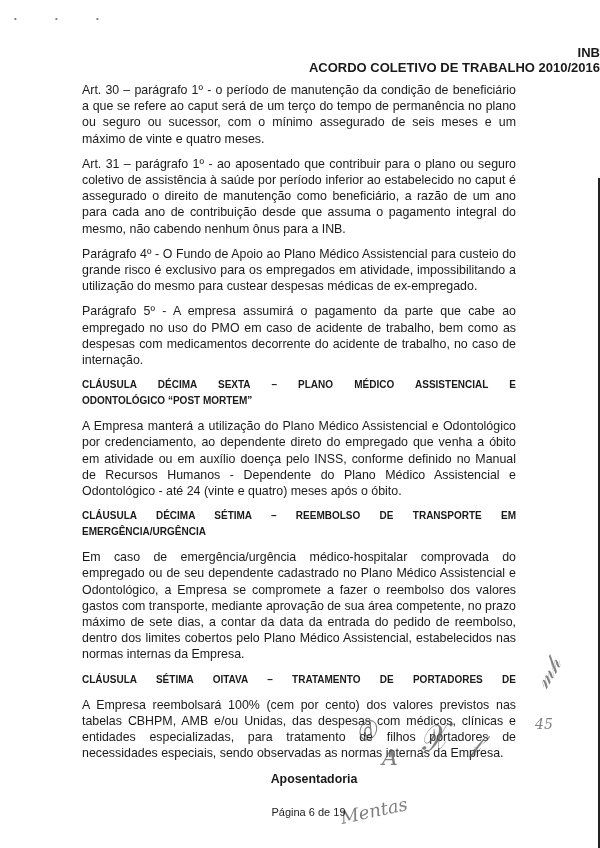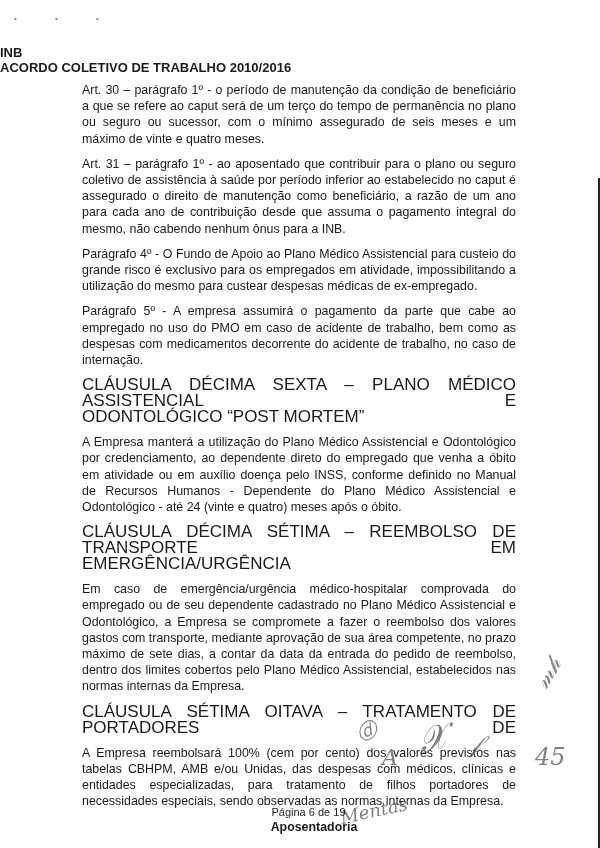--- a/index.html
+++ b/index.html
@@ -3,25 +3,25 @@
 <meta charset="utf-8">
 <style>
   html, body { margin: 0; padding: 0; }
   body {
     width: 600px; height: 848px; overflow: hidden; position: relative;
     background: #ffffff; color: #1a1a1a;
     font-family: "Liberation Sans", sans-serif;
   }
   .scan-dots { position: absolute; left: 14px; top: 14px; font-size: 8px; color: #777; letter-spacing: 18px; }
   .edge-bar { position: absolute; left: 598px; top: 178px; width: 2px; height: 670px; background: #222; }
-  .header { position: absolute; top: 45px; left: 0; width: 600px; text-align: left; font-weight: bold; font-size: 13px; line-height: 15px; }
+  .header { position: absolute; top: 45px; left: 0; width: 600px; text-align: right; font-weight: bold; font-size: 13px; line-height: 15px; }
   .content { position: absolute; left: 82px; top: 82px; width: 434px; font-size: 12.4px; line-height: 16.2px; }
   .p { margin: 0 0 9px 0; text-align: justify; }
   .p b { font-weight: normal; }
-  .clause { margin: 0 0 9px 0; font-weight: normal; font-size: 17px; line-height: 16px; text-align: justify; text-align-last: left; }
+  .clause { margin: 0 0 9px 0; font-weight: bold; font-size: 10px; line-height: 16px; text-align: justify; text-align-last: left; }
   .clause .first { display: block; text-align: justify; text-align-last: justify; }
   .subtitle { text-align: center; font-weight: bold; margin-top: 2px; padding-left: 30px; }
   .page-num { position: absolute; top: 806px; left: 0; width: 600px; text-align: center; font-size: 11px; color: #222; padding-left: 17px; box-sizing: border-box; }
   .sig { position: absolute; color: #555; font-family: "DejaVu Serif", serif; font-style: italic; opacity: 0.75; }
 </style>
 </head>
 <body>
 
 <div class="scan-dots">• • •</div>
 <div class="edge-bar"></div>
@@ -55,16 +55,16 @@
   <p class="p">A Empresa reembolsará 100% (cem por cento) dos valores previstos nas tabelas CBHPM, AMB e/ou Unidas, das despesas com médicos, clínicas e entidades especializadas, para tratamento de filhos portadores de necessidades especiais, sendo observadas as normas internas da Empresa.</p>
 
   <div class="subtitle">Aposentadoria</div>
 </div>
 
 <div class="sig" style="left:357px;top:718px;font-size:20px;transform:rotate(-20deg);">ⓓ</div>
 <div class="sig" style="left:382px;top:745px;font-size:22px;">A</div>
 <div class="sig" style="left:418px;top:718px;font-size:34px;transform:rotate(-15deg);">𝒳</div>
 <div class="sig" style="left:470px;top:730px;font-size:24px;">𝒻</div>
 <div class="sig" style="left:532px;top:660px;font-size:22px;transform:rotate(-60deg);">𝓂𝒽</div>
-<div class="sig" style="left:535px;top:743px;font-size:24px;">45</div>
+<div class="sig" style="left:535px;top:716px;font-size:14px;">45</div>
 <div class="sig" style="left:340px;top:800px;font-size:18px;transform:rotate(-12deg);">Mentas</div>
 
 <div class="page-num">Página 6 de 19</div>
 
 </body></html>

